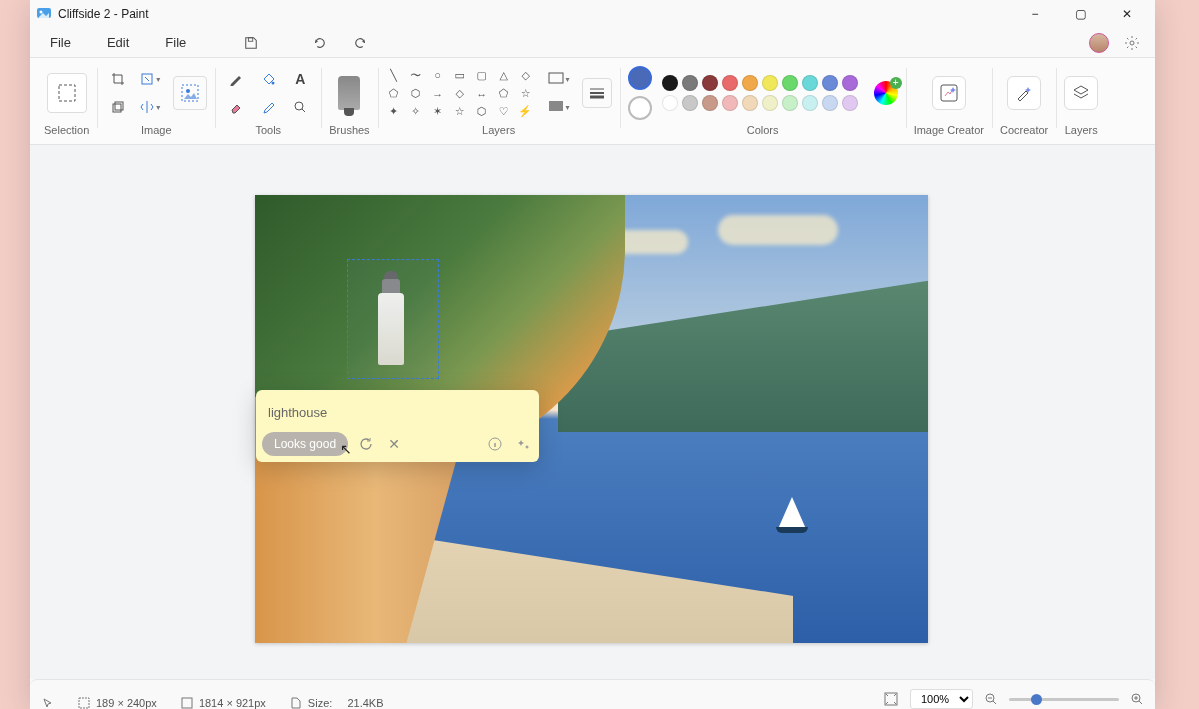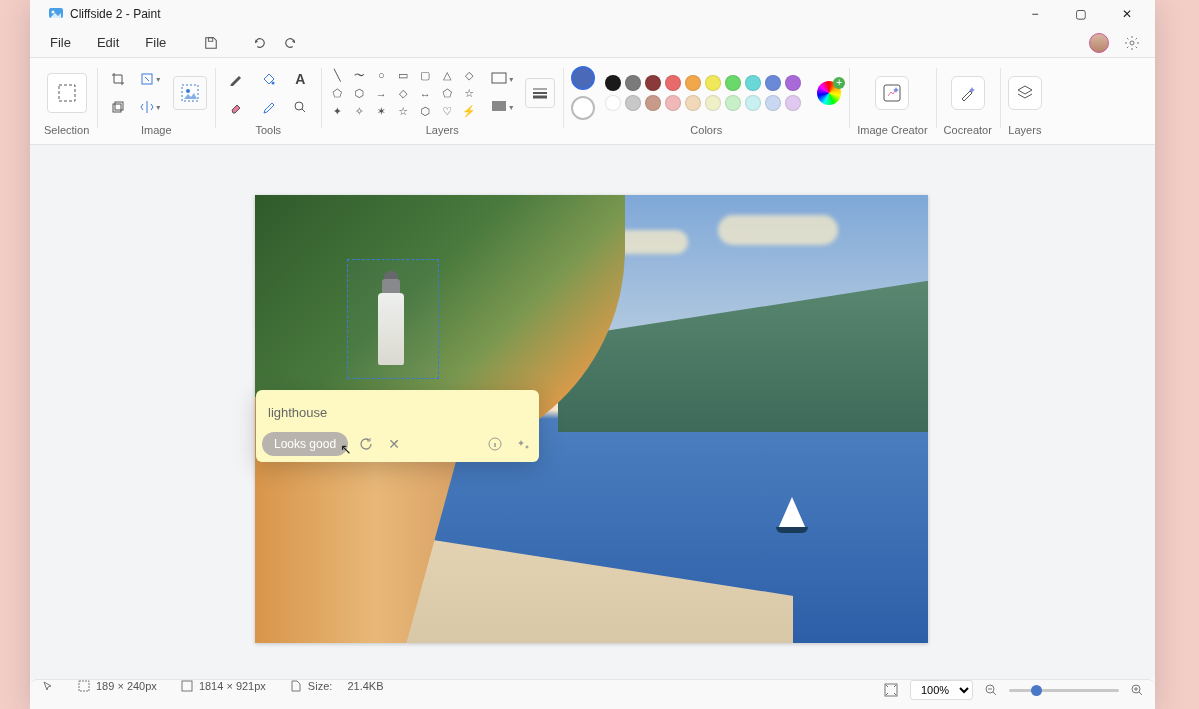--- a/index.html
+++ b/index.html
@@ -1,22 +1,22 @@
 <!DOCTYPE html>
 <html><head>
 <meta charset="utf-8">
 <style>
   * { box-sizing: border-box; margin: 0; padding: 0; font-family: "Segoe UI", sans-serif; }
   body { background:#f3cec7; width:1199px; height:709px; overflow:hidden; position:relative; }
   .window { position:absolute; left:30px; top:0; width:1125px; height:709px; background:#f9f9f9; box-shadow:0 4px 30px rgba(0,0,0,.15); display:flex; flex-direction:column; }
-  .titlebar { height:28px; display:flex; align-items:center; padding:0 6px; font-size:12px; color:#222;margin-left:12px; }
+  .titlebar { height:28px; display:flex; align-items:center; padding:0 6px; font-size:12px; color:#222; }
   .titlebar .appicon { width:16px; height:16px; margin-right:6px; display:inline-flex; }
   .title-controls { margin-left:auto; display:flex; gap:18px; padding-right:8px; color:#222; }
   .title-controls span { width:28px; text-align:center; cursor:default; }
-  .menubar { height:30px; display:flex; align-items:center; padding:0 10px; gap:6px; font-size:13px; color:#333; border-bottom:1px solid #e3e3e3;}
+  .menubar { height:30px; display:flex; align-items:center; padding:0 10px; gap:16px; font-size:13px; color:#333; border-bottom:1px solid #e3e3e3;}
   .menubar .mitem { padding:4px 10px; border-radius:4px; }
   .menubar .sep { width:10px; }
   .menubar .iconbtn { width:26px; height:26px; display:flex; align-items:center; justify-content:center; border-radius:4px; color:#555;}
   .menubar .right { margin-left:auto; display:flex; gap:10px; align-items:center; }
   .avatar { width:20px; height:20px; border-radius:50%; background:linear-gradient(#d8b7a0,#b6856a); border:1px solid #c59; }
   .ribbon { display:flex; border-bottom:1px solid #e3e3e3; background:#fbfbfb; padding:4px 6px 0 6px; }
   .group { display:flex; flex-direction:column; align-items:center; padding:2px 8px 4px 8px; position:relative;}
   .group + .group::before { content:""; position:absolute; left:0; top:6px; bottom:16px; width:1px; background:#e5e5e5;}
   .group-body { display:flex; align-items:center; gap:4px; min-height:58px;}
   .group-label { font-size:11px; color:#666; margin-top:2px; height:16px;}
@@ -56,21 +56,21 @@
   .lh-body{width:26px;height:72px;background:linear-gradient(#f5f5f0,#e0ddd0);margin:0 auto;border-radius:4px 4px 2px 2px;}
   .lh-top{width:18px;height:14px;background:#888;margin:0 auto;border-radius:3px 3px 0 0;}
   .lh-cap{width:14px;height:8px;background:#666;margin:0 auto;border-radius:6px 6px 0 0;}
   .ai-popup{position:absolute;left:226px;top:245px;width:283px;background:#fef9c3;border-radius:6px;box-shadow:0 6px 24px rgba(0,0,0,.18);padding:6px;z-index:5;}
   .ai-input{width:100%;height:32px;border:none;background:transparent;padding:4px 6px;font-size:13px;color:#666;outline:none;}
   .ai-row{display:flex;align-items:center;gap:8px;margin-top:4px;}
   .looks-good{background:#b8b4ad;color:#fff;font-size:12px;padding:5px 12px;border-radius:12px;border:none;}
   .ai-icn{width:20px;height:20px;display:flex;align-items:center;justify-content:center;color:#888;font-size:14px;}
   .ai-row .spacer{flex:1;}
   .cursor-ptr{position:absolute;left:310px;top:296px;font-size:14px;color:#222;z-index:6;}
-  .statusbar{height:30px;border-top:1px solid #e5e5e5;background:#f9f9f9;display:flex;align-items:flex-start;font-size:11px;color:#555;padding:0 12px;gap:24px;border-radius:7px;}
+  .statusbar{height:30px;border-top:1px solid #e5e5e5;background:#f9f9f9;display:flex;align-items:flex-end;font-size:11px;color:#555;padding:0 12px;gap:24px;border-radius:7px;}
   .statusbar .sitem{display:flex;align-items:center;gap:6px;}
   .statusbar .right{margin-left:auto;display:flex;align-items:center;gap:12px;}
   .zoom-slider{width:110px;height:3px;background:#c8c8c8;border-radius:2px;position:relative;}
   .zoom-slider .knob{position:absolute;left:22px;top:-4px;width:11px;height:11px;border-radius:50%;background:#4a78c8;}
   select.zoom{border:1px solid #ddd;background:#fff;font-size:11px;padding:2px 6px;border-radius:3px;}
   svg{display:block;}
 </style>
 </head>
 <body>
 
@@ -210,20 +210,26 @@
               <svg width="14" height="14" viewBox="0 0 14 14">
                 <circle cx="6" cy="6" r="4" fill="none" stroke="#555"></circle>
                 <path d="M9 9l3 3" stroke="#555"></path>
               </svg>
             </div>
         </div>
       </div>
       <div class="group-label">Tools</div>
     </div>
 
+    <div class="group">
+      <div class="group-body">
+          <div class="brush"></div>
+        </div>
+      <div class="group-label">Brushes</div>
+    </div>
 
     <div class="group">
       <div class="group-body">
         <div class="shapesgrid">
           <span>╲</span>
             <span>〜</span>
             <span>○</span>
             <span>▭</span>
             <span>▢</span>
             <span>△</span>

